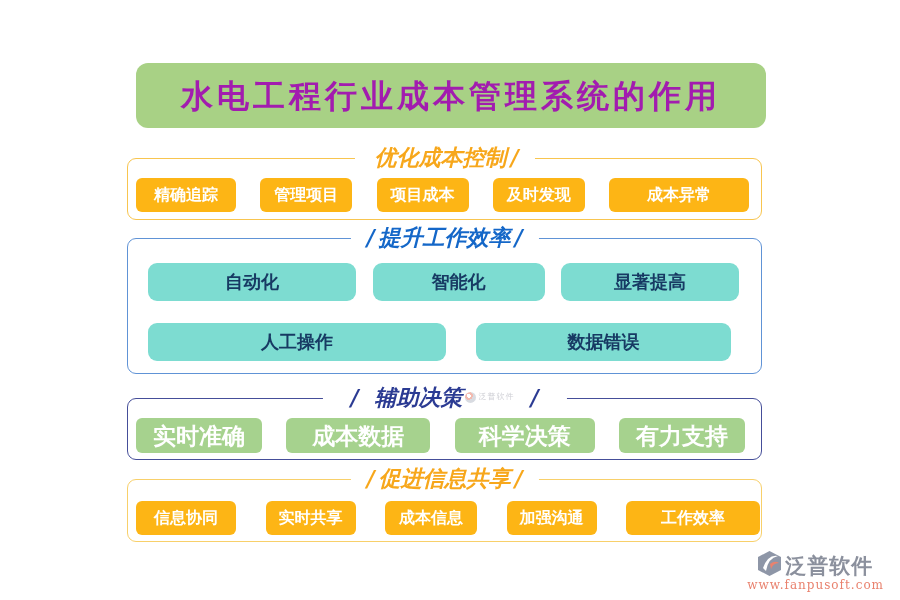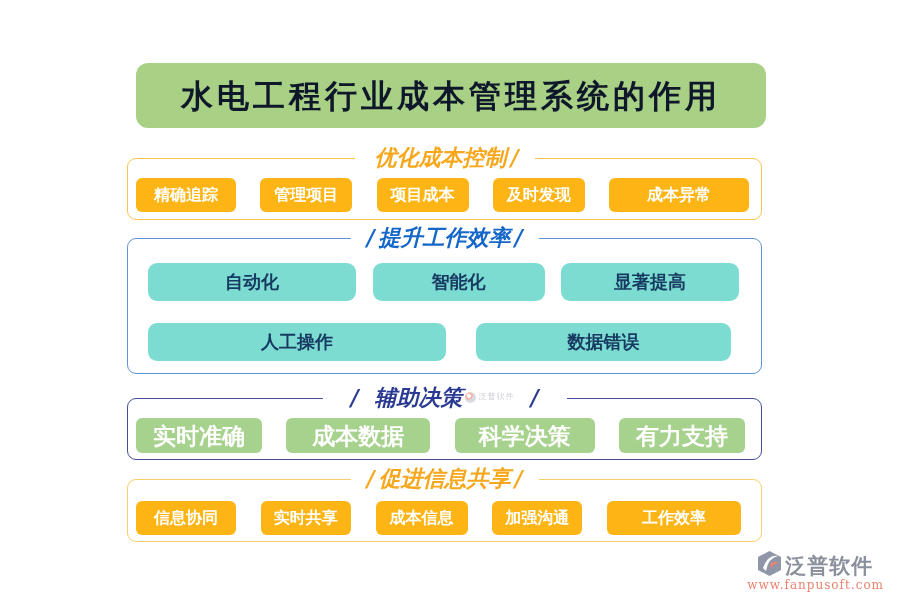--- a/index.html
+++ b/index.html
@@ -4,21 +4,21 @@
 <style>
   html,body{margin:0;padding:0;background:#ffffff;}
   .canvas{
     position:relative;width:900px;height:600px;background:#ffffff;overflow:hidden;
     font-family:"DejaVu Serif","Liberation Serif",serif;
   }
   
   .title-banner{
     position:absolute;left:136px;top:63px;width:630px;height:65px;
     background:#a8d185;border-radius:12px;
-    color:#0f172a;font-size:32px;font-weight:bold;letter-spacing:4px;
+    color:#a21caf;font-size:32px;font-weight:bold;letter-spacing:4px;
     text-align:center;line-height:66px;white-space:nowrap;
   }
   
   .panel{position:absolute;left:127px;width:633px;background:#ffffff;border-radius:9px;}
   .sec1{top:158px;height:60px;border:1px solid #f8c54f;}
   .sec2{top:238px;height:134px;border:1px solid #6093d6;}
   .sec3{top:398px;height:60px;border:1px solid #454e99;}
   .sec4{top:479px;height:61px;border:1px solid #f8d06a;}
   .legend{
     position:absolute;top:0;left:50%;transform:translate(-50%,-58%);
@@ -51,21 +51,21 @@
   .row-sec2a .chip:nth-child(2){width:172px}
   .row-sec2a .chip:nth-child(3){width:178px}
   .row-sec2b{left:20px;right:30px;top:84px;}
   .row-sec2b .chip:nth-child(1){width:298px}
   .row-sec2b .chip:nth-child(2){width:255px}
   .row-sec3{left:8px;right:16px;top:19px;}
   .row-sec3 .chip:nth-child(1){width:126px}
   .row-sec3 .chip:nth-child(2){width:144px}
   .row-sec3 .chip:nth-child(3){width:140px}
   .row-sec3 .chip:nth-child(4){width:126px}
-  .row-sec4{left:8px;right:20px;top:21px;}
+  .row-sec4{left:8px;right:1px;top:21px;}
   .row-sec4 .chip:nth-child(1){width:100px}
   .row-sec4 .chip:nth-child(2){width:90px}
   .row-sec4 .chip:nth-child(3){width:92px}
   .row-sec4 .chip:nth-child(4){width:90px}
   .row-sec4 .chip:nth-child(5){width:134px}
   
   .watermark{
     display:inline-flex;align-items:center;gap:3px;opacity:.55;
     font-style:normal;font-weight:normal;margin-left:2px;
   }

